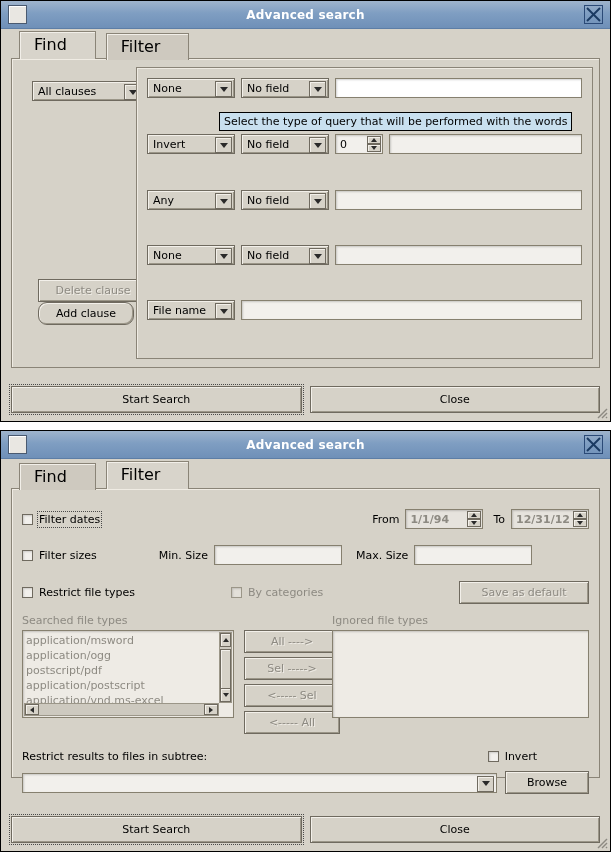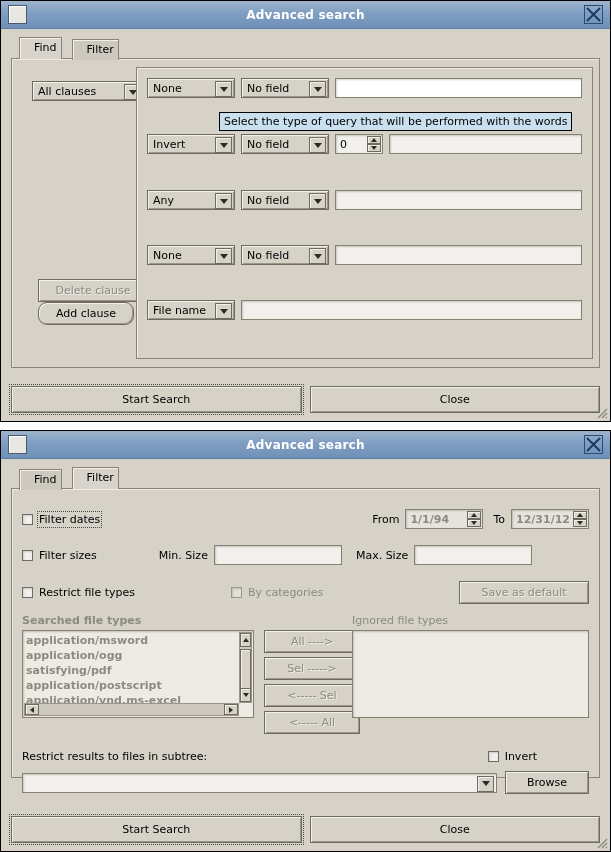--- a/index.html
+++ b/index.html
@@ -75,22 +75,22 @@
     align-items: flex-end;
     height: 22px;
     margin-left: 8px;
     position: relative;
     z-index: 3;
   }
   .tab {
     border: 1px solid #8a8477;
     border-bottom: none;
     background: #cec9bf;
-    padding: 3px 4px 4px 14px;
-    font-size: 11px;
+    padding: 3px 28px 4px 14px;
+    font-size: 16px;
     box-shadow: inset 1px 1px 0 #f2efe9;
     cursor: pointer;
     position: relative;
     top: 1px;
   }
   .tab.active {
     background: #d8d4cb;
     padding-bottom: 5px;
     top: 0px;
     z-index: 4;
@@ -581,27 +581,27 @@
       <div class="row" style="margin-top: 16px;">
         <span class="check"></span>
         <span style="margin-left:6px;">Restrict file types</span>
         <span class="check dim" style="margin-left: 96px;"></span>
         <span class="dim-text" style="margin-left:6px;">By categories</span>
         <div class="btn disabled" style="margin-left: auto; width: 112px;">Save as default</div>
       </div>
 
       <div style="display:flex; margin-top: 10px; align-items: flex-start;">
 
-        <div style="width: 232px; font-weight: bold;">
+        <div style="width: 212px;">
           <div class="dim-text" style="margin-bottom: 3px;">Searched file types</div>
           <div class="listbox" style="height: 88px;">
             <div class="list-items">
               <div>application/msword</div>
               <div>application/ogg</div>
-              <div>satisfying/pdf</div>
+              <div>postscript/pdf</div>
               <div>application/postscript</div>
               <div>application/vnd.ms-excel</div>
             </div>
             <div class="vscroll">
               <div class="sbtn" style="top:0;">
                   <i class="tri-up-s"></i>
                 </div>
               <div class="thumb"></div>
               <div class="sbtn" style="bottom:0;">
                   <i class="tri-down-s"></i>

